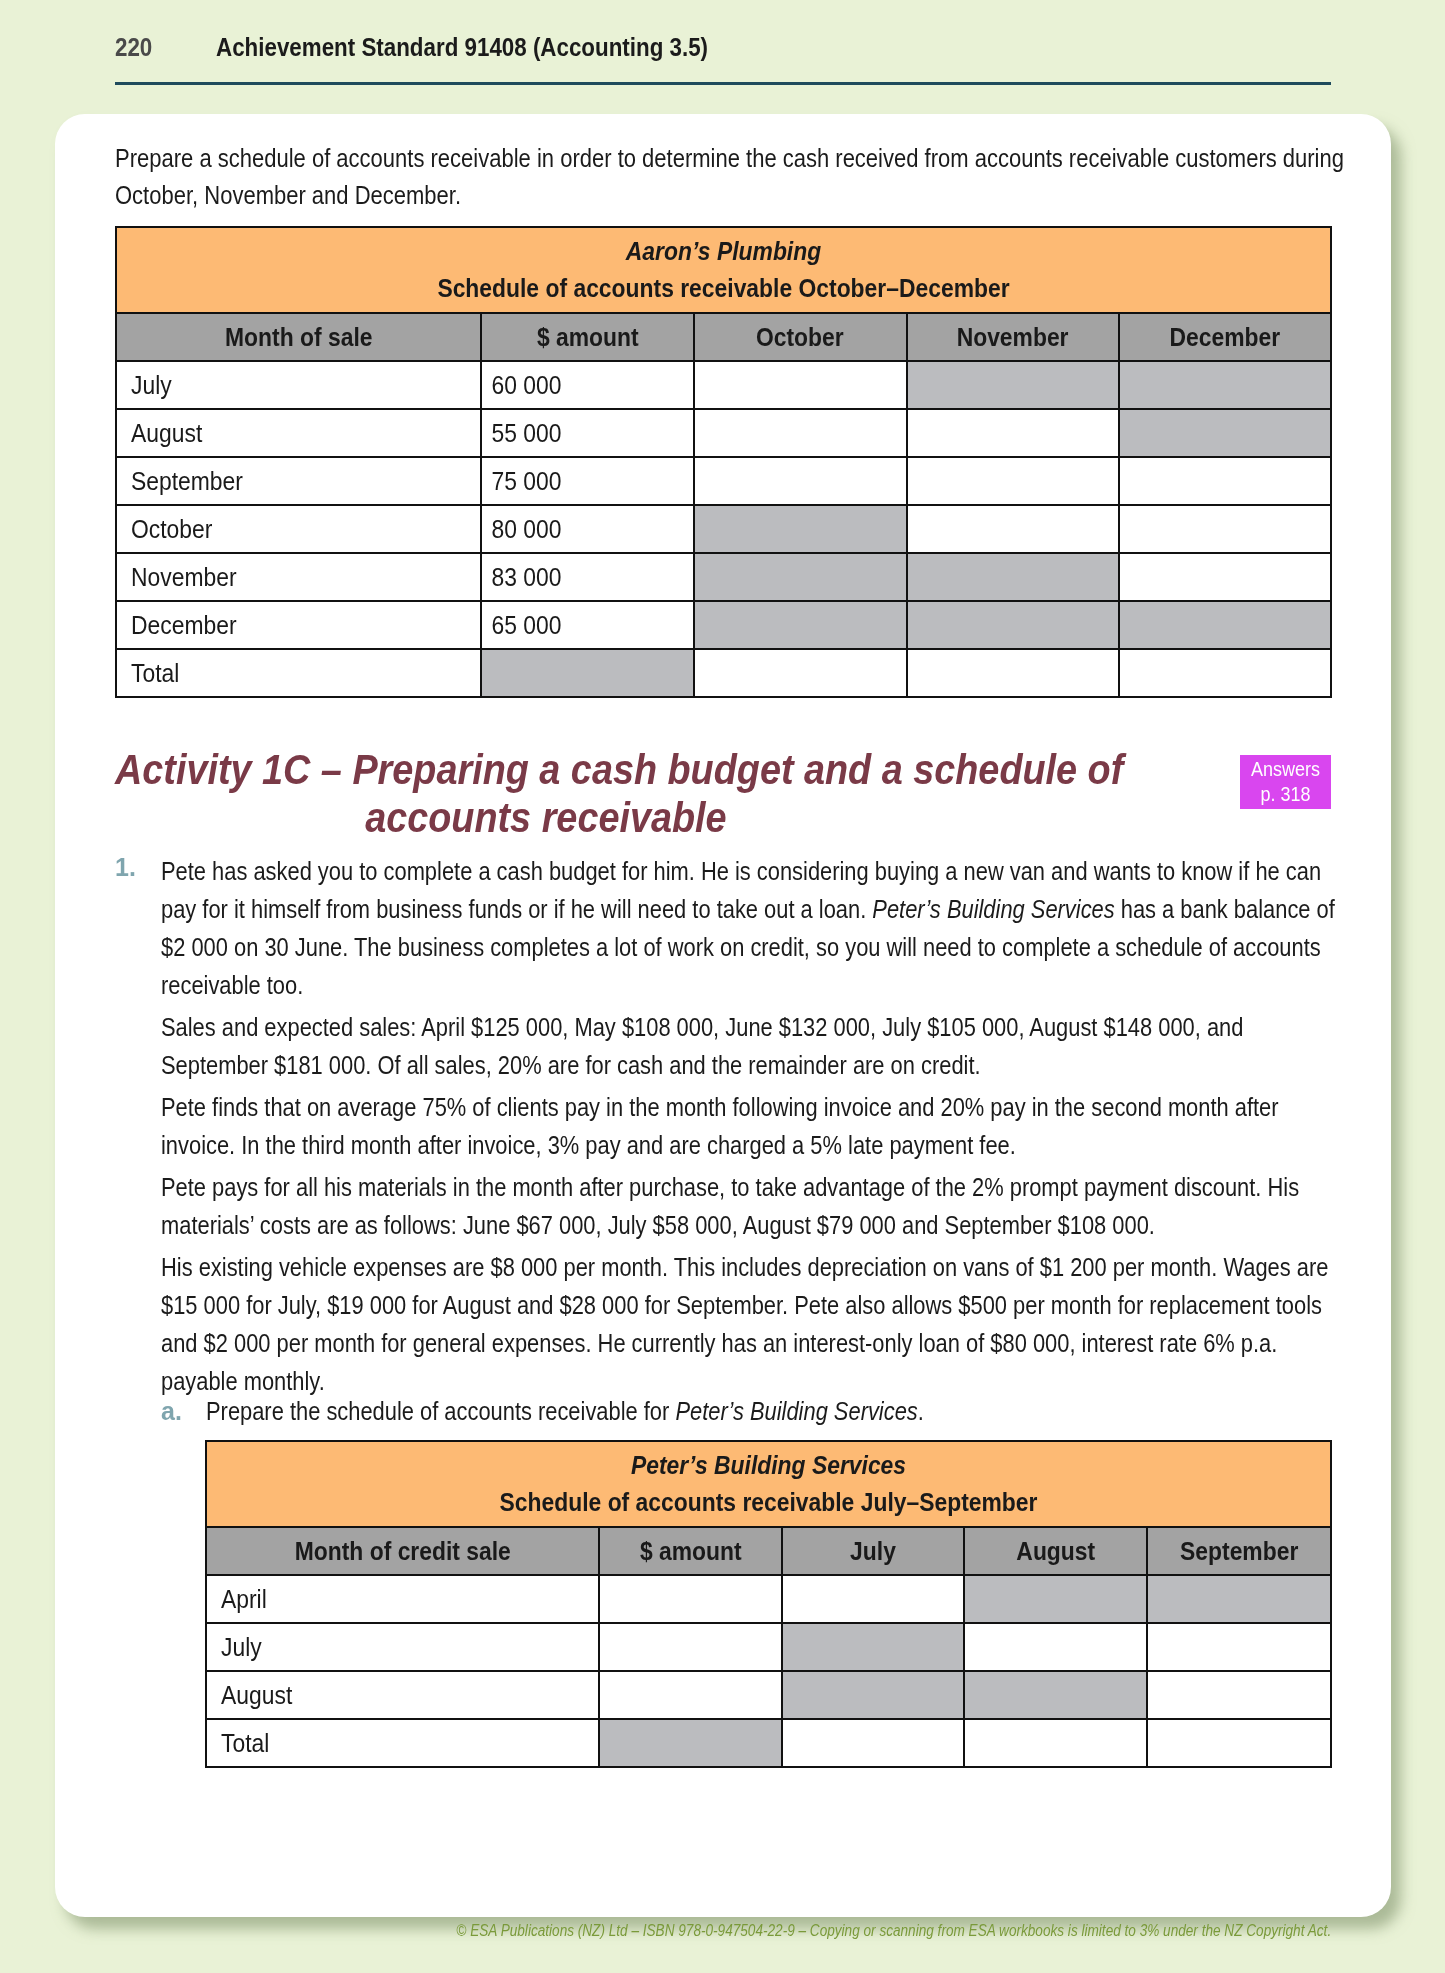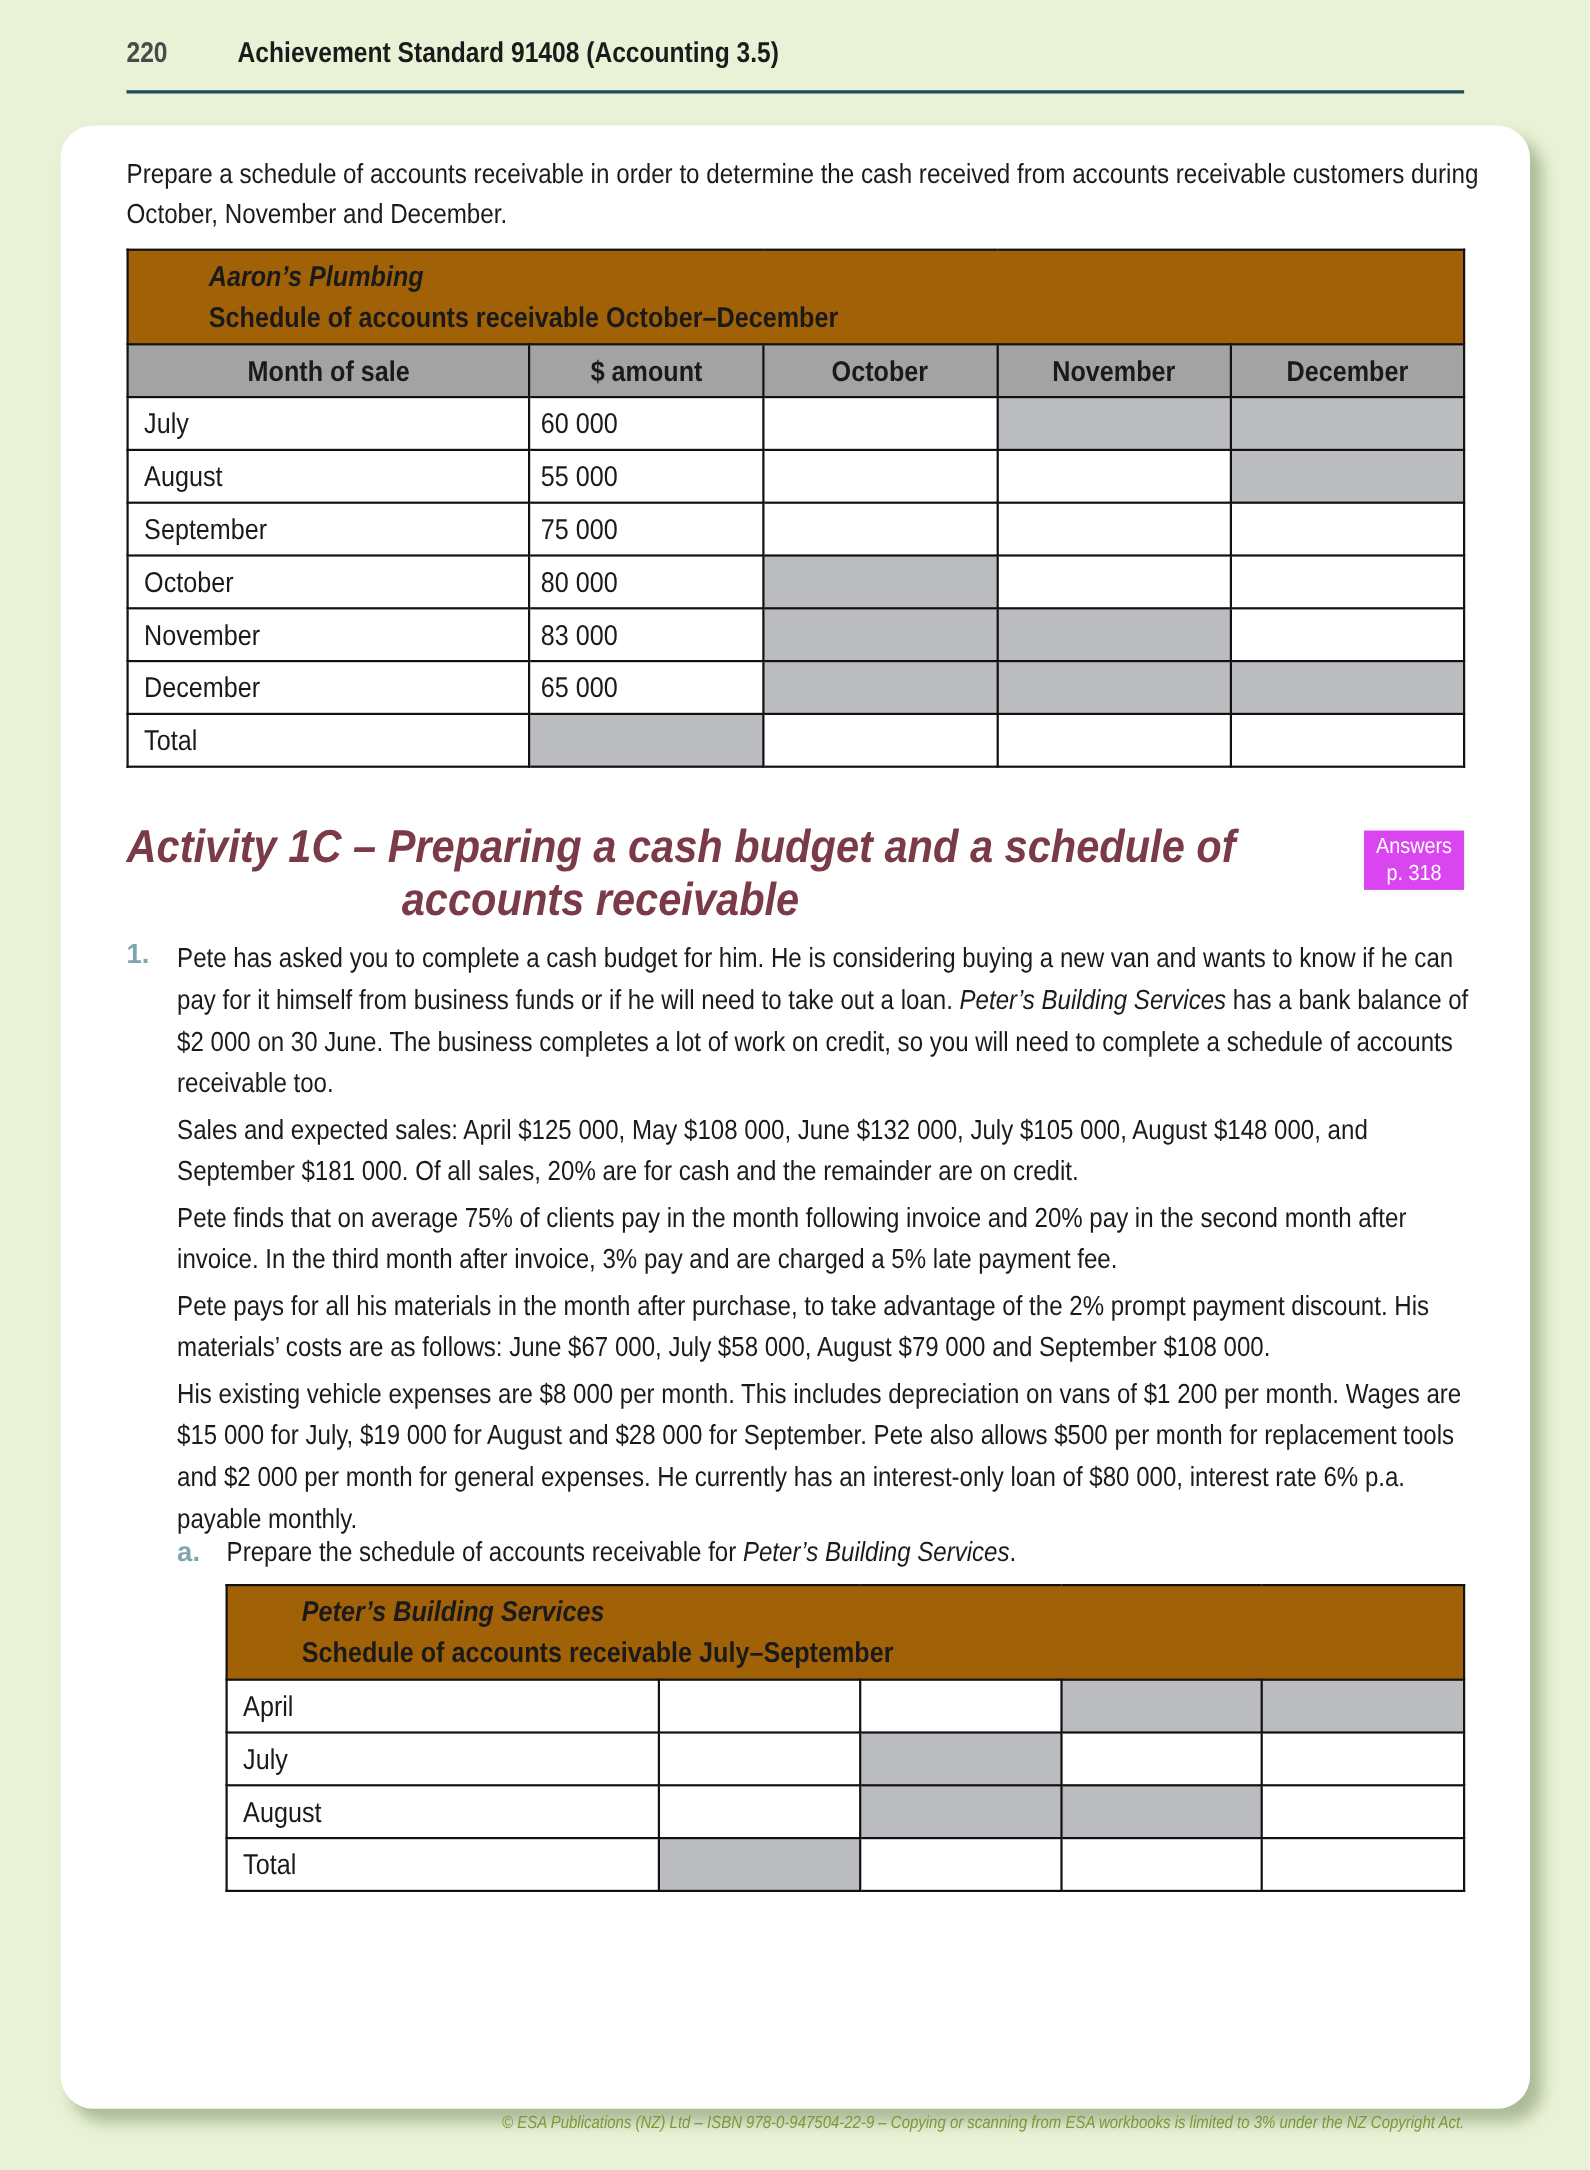--- a/index.html
+++ b/index.html
@@ -35,21 +35,21 @@
     width:1400px;
   }
   table.sched {
     position:absolute; border-collapse:collapse;
     font-size:26px;
   }
   table.sched td, table.sched th {
     border:2px solid #111; padding:0; height:46px;
   }
   table.sched .title-cell {
-    background:#a16207; text-align:left; font-weight:bold;
+    background:#fdba74; text-align:center; font-weight:bold;
     height:84px; line-height:37px;
   }
   table.sched .title-cell .t1 { font-style:italic; }
   table.sched .title-cell span { display:block; transform:scaleX(0.88); }
   table.sched th {
     background:#a3a3a3; font-weight:bold; text-align:center;
   }
   table.sched th span, table.sched td span.lbl, table.sched td span.num {
     display:inline-block; transform:scaleX(0.88);
   }
@@ -216,20 +216,27 @@
       <col style="width:183px">
       <col style="width:184px">
   </colgroup>
   <tbody>
       <tr>
     <td class="title-cell" colspan="5">
       <span class="t1">Peter’s Building Services</span>
       <span>Schedule of accounts receivable July–September</span>
     </td>
   </tr>
+  <tr>
+    <th><span>Month of credit sale</span></th>
+    <th><span>$ amount</span></th>
+    <th><span>July</span></th>
+    <th><span>August</span></th>
+    <th><span>September</span></th>
+  </tr>
   </tbody>
     <tbody id="t2-body">
       <tr>
         <td class="label"><span class="lbl">April</span></td>
         <td class="amt"><span class="num"></span></td>
         <td class="blank"></td>
         <td class="shade"></td>
         <td class="shade"></td>
       </tr>
       <tr>

